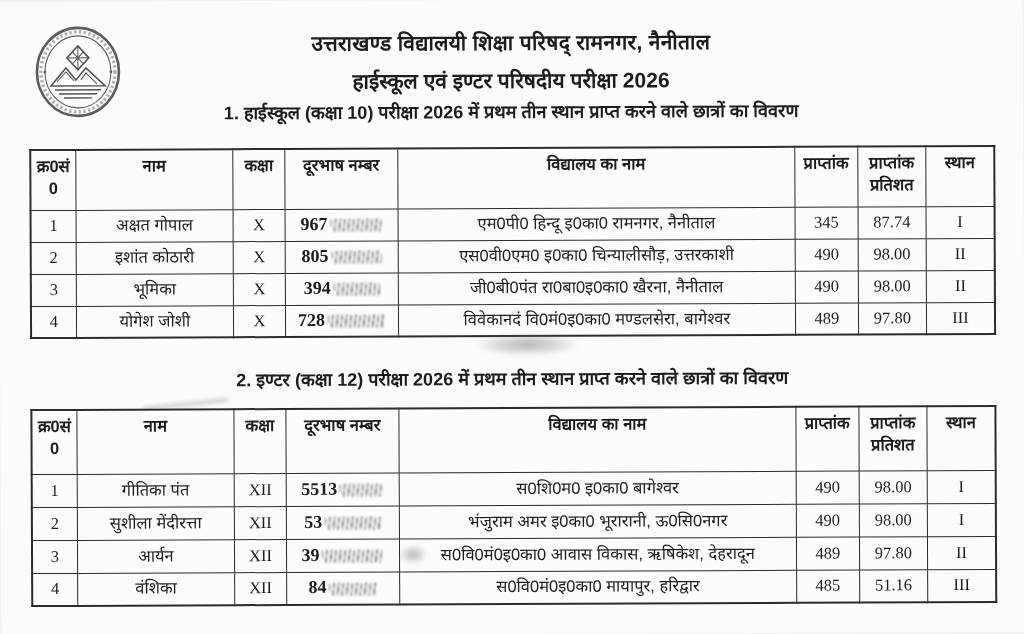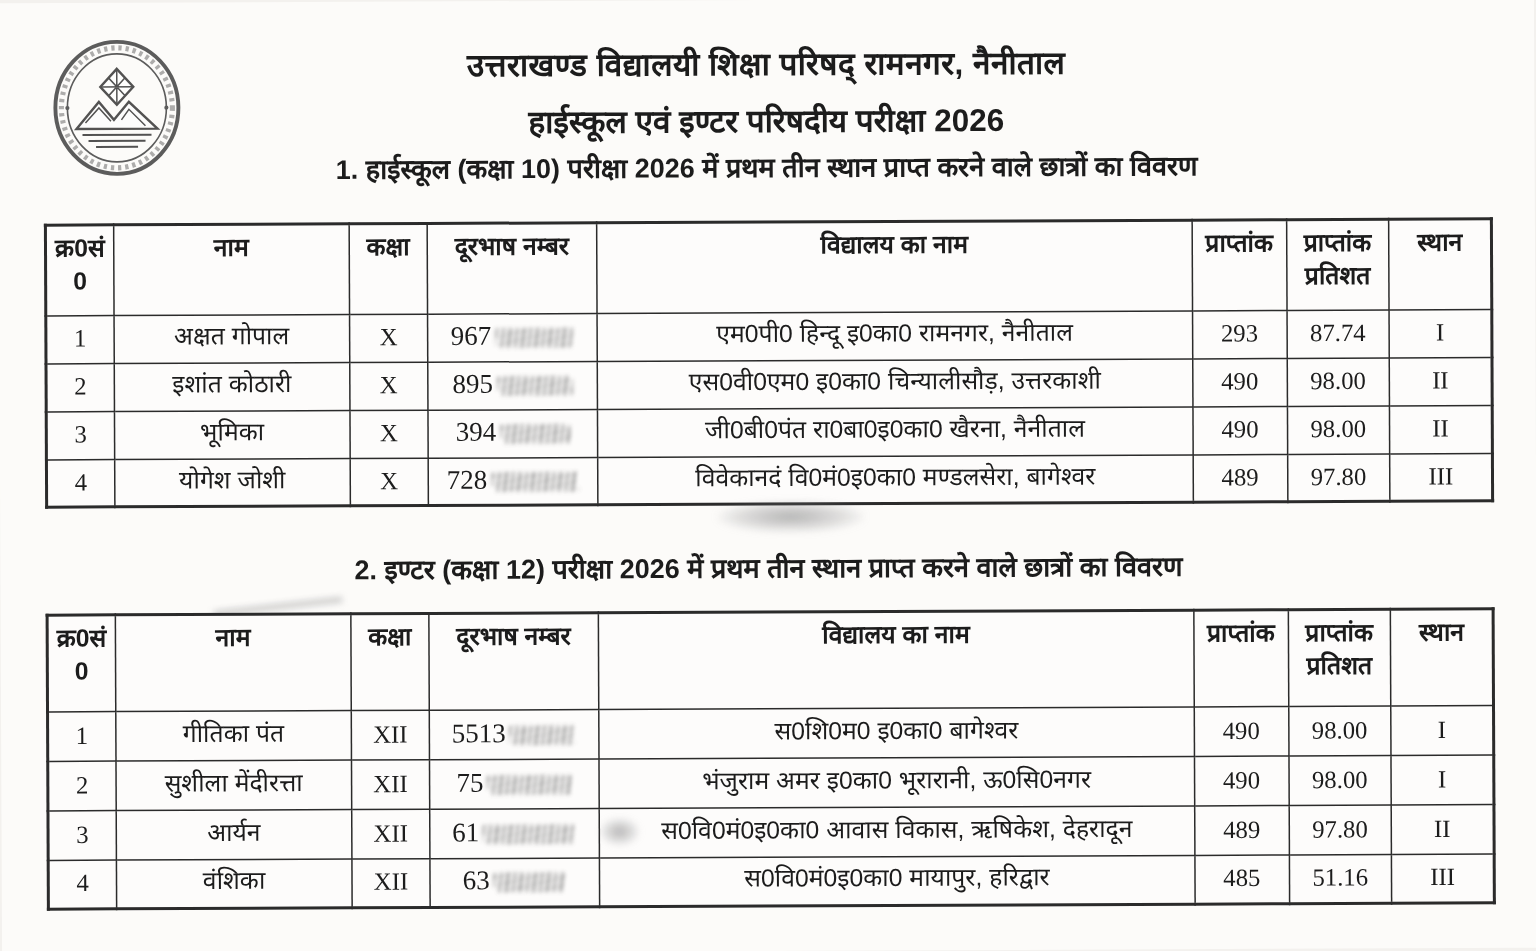--- a/index.html
+++ b/index.html
@@ -50,21 +50,21 @@
   #table2 th { height:64px; }
   table.results td {
     font-size:16.5px; text-align:center; vertical-align:middle;
     padding:2px 3px; height:32px; line-height:1.2;
   }
   #table2 td { height:33px; }
   td.latin, span.latin {
     font-family:"Liberation Serif","DejaVu Serif",serif;
     font-size:18px;
   }
-  td.phone-cell { text-align:left; padding-left:10px; white-space:nowrap; }
+  td.phone-cell { text-align:left; padding-left:10px; white-space:nowrap;font-weight:bold; }
   
   .scribble {
     display:inline-block; vertical-align:middle;
     height:13px; margin-left:3px; border-radius:2px;
     background:repeating-linear-gradient(97deg,
       #4a4a4a 0 1.5px, rgba(0,0,0,0) 1.5px 4.5px,
       #6b6b6b 4.5px 6px, rgba(0,0,0,0) 6px 9px);
     filter:blur(1.3px); opacity:.78;
   }
   
@@ -133,29 +133,29 @@
         <th>स्थान</th>
       </tr>
     </thead>
     <tbody>
       <tr>
         <td class="latin">1</td>
         <td>अक्षत गोपाल</td>
         <td class="latin">X</td>
         <td class="phone-cell"><span class="latin">967</span><span class="scribble" style="width:52px"></span></td>
         <td>एम0पी0 हिन्दू इ0का0 रामनगर, नैनीताल</td>
-        <td class="latin">293</td>
+        <td class="latin">345</td>
         <td class="latin">87.74</td>
         <td class="latin">I</td>
       </tr>
       <tr>
         <td class="latin">2</td>
         <td>इशांत कोठारी</td>
         <td class="latin">X</td>
-        <td class="phone-cell"><span class="latin">895</span><span class="scribble" style="width:50px"></span></td>
+        <td class="phone-cell"><span class="latin">805</span><span class="scribble" style="width:50px"></span></td>
         <td>एस0वी0एम0 इ0का0 चिन्यालीसौड़, उत्तरकाशी</td>
         <td class="latin">490</td>
         <td class="latin">98.00</td>
         <td class="latin">II</td>
       </tr>
       <tr>
         <td class="latin">3</td>
         <td>भूमिका</td>
         <td class="latin">X</td>
         <td class="phone-cell"><span class="latin">394</span><span class="scribble" style="width:46px"></span></td>
@@ -213,41 +213,41 @@
         <td class="phone-cell"><span class="latin">5513</span><span class="scribble" style="width:44px"></span></td>
         <td>स0शि0म0 इ0का0 बागेश्वर</td>
         <td class="latin">490</td>
         <td class="latin">98.00</td>
         <td class="latin">I</td>
       </tr>
       <tr>
         <td class="latin">2</td>
         <td>सुशीला मेंदीरत्ता</td>
         <td class="latin">XII</td>
-        <td class="phone-cell"><span class="latin">75</span><span class="scribble" style="width:56px"></span></td>
+        <td class="phone-cell"><span class="latin">53</span><span class="scribble" style="width:56px"></span></td>
         <td>भंजुराम अमर इ0का0 भूरारानी, ऊ0सि0नगर</td>
         <td class="latin">490</td>
         <td class="latin">98.00</td>
         <td class="latin">I</td>
       </tr>
       <tr>
         <td class="latin">3</td>
         <td>आर्यन</td>
         <td class="latin">XII</td>
-        <td class="phone-cell"><span class="latin">61</span><span class="scribble" style="width:62px"></span></td>
+        <td class="phone-cell"><span class="latin">39</span><span class="scribble" style="width:62px"></span></td>
         <td style="position:relative"><span>स0वि0मं0इ0का0 आवास विकास, ऋषिकेश, देहरादून</span><span class="smudge" id="smudge-school" style="left:0;top:6px;width:26px;height:18px"></span></td>
         <td class="latin">489</td>
         <td class="latin">97.80</td>
         <td class="latin">II</td>
       </tr>
       <tr>
         <td class="latin">4</td>
         <td>वंशिका</td>
         <td class="latin">XII</td>
-        <td class="phone-cell"><span class="latin">63</span><span class="scribble" style="width:48px"></span></td>
+        <td class="phone-cell"><span class="latin">84</span><span class="scribble" style="width:48px"></span></td>
         <td>स0वि0मं0इ0का0 मायापुर, हरिद्वार</td>
         <td class="latin">485</td>
         <td class="latin">51.16</td>
         <td class="latin">III</td>
       </tr>
     </tbody>
   </table>
 
 </div>
 

